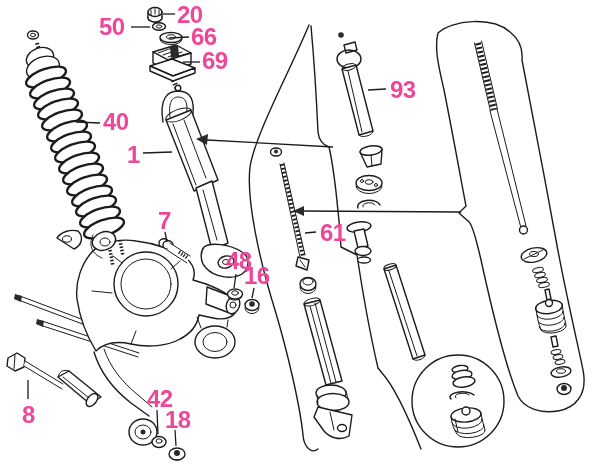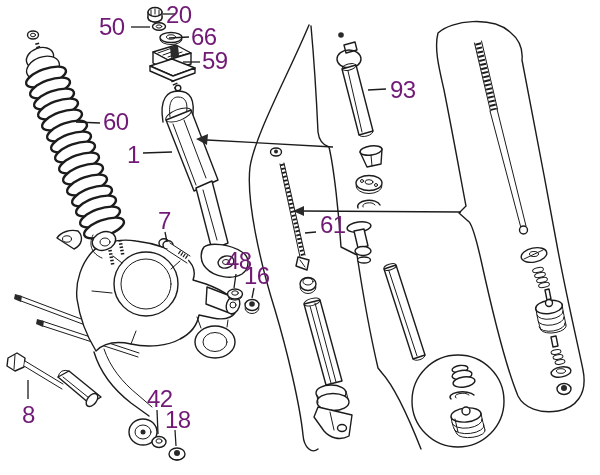--- a/index.html
+++ b/index.html
@@ -12,22 +12,22 @@
   svg.art{position:absolute;left:0;top:0;}
   
   .ln{fill:none;stroke:#1c1c1c;stroke-width:1.4;stroke-linecap:round;stroke-linejoin:round;}
   .th{fill:none;stroke:#1c1c1c;stroke-width:1;stroke-linecap:round;stroke-linejoin:round;}
   .fw{fill:#ffffff;stroke:#1c1c1c;stroke-width:1.4;stroke-linecap:round;stroke-linejoin:round;}
   .fw2{fill:#ffffff;stroke:#1c1c1c;stroke-width:2.4;stroke-linecap:round;stroke-linejoin:round;}
   .dk{fill:#2a2a2a;stroke:none;}
   .thread{fill:none;stroke:#1c1c1c;stroke-linecap:butt;}
   .leader{fill:none;stroke:#1c1c1c;stroke-width:1.3;}
   .part-label{
-    position:absolute;font-size:24px;line-height:1;color:#701a75;
-    letter-spacing:-0.5px;white-space:nowrap;
+    position:absolute;font-size:24px;line-height:1;color:#ec4899;
+    letter-spacing:-0.5px;white-space:nowrap;font-weight:bold;
   }
 </style>
 </head>
 <body>
 
 <div class="stage">
 <svg class="art" width="600" height="475" viewBox="0 0 600 475">
 
   <g>
     <path class="th" d="M20,296 L129,337"></path>
@@ -362,27 +362,27 @@
     <path class="leader" d="M236,274 L234,288"></path>
     <path class="leader" d="M254,288 L252,298"></path>
     <path class="leader" d="M28,399 L28,380"></path>
     <path class="leader" d="M157,410 L158,434"></path>
     <path class="leader" d="M175,430 L176,446"></path>
     <path class="leader" d="M368,90 L386,89"></path>
     <path class="leader" d="M305,233 L316,232"></path>
   </g>
 </svg>
 
-  <div class="part-label" style="left:166px;top:3px;">20</div>
+  <div class="part-label" style="left:177px;top:3px;">20</div>
   <div class="part-label" style="left:99px;top:15px;">50</div>
   <div class="part-label" style="left:191px;top:25px;">66</div>
-  <div class="part-label" style="left:202px;top:49px;">59</div>
-  <div class="part-label" style="left:103px;top:110px;">60</div>
+  <div class="part-label" style="left:202px;top:49px;">69</div>
+  <div class="part-label" style="left:103px;top:110px;">40</div>
   <div class="part-label" style="left:127px;top:143px;">1</div>
   <div class="part-label" style="left:158px;top:209px;">7</div>
   <div class="part-label" style="left:226px;top:249px;">48</div>
   <div class="part-label" style="left:244px;top:264px;">16</div>
   <div class="part-label" style="left:22px;top:403px;">8</div>
   <div class="part-label" style="left:147px;top:387px;">42</div>
   <div class="part-label" style="left:165px;top:408px;">18</div>
   <div class="part-label" style="left:390px;top:78px;">93</div>
-  <div class="part-label" style="left:320px;top:213px;">61</div>
+  <div class="part-label" style="left:320px;top:221px;">61</div>
 </div>
 
 </body></html>

